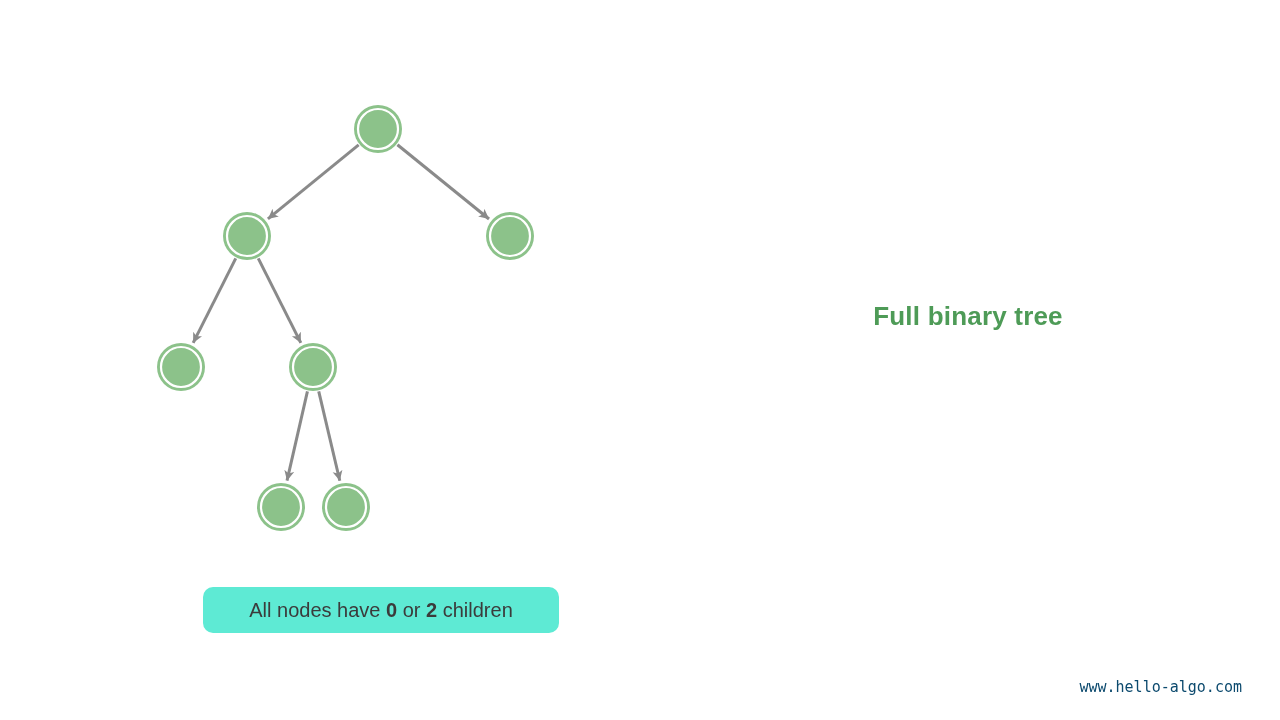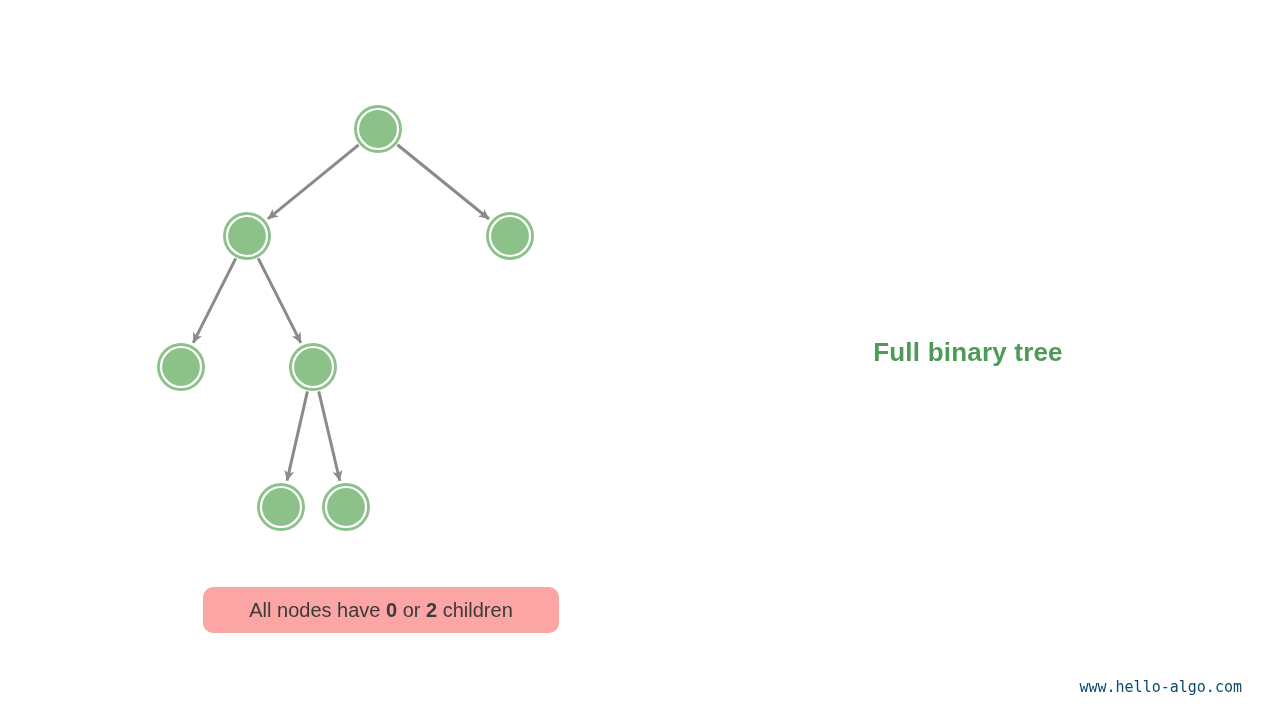--- a/index.html
+++ b/index.html
@@ -97,19 +97,19 @@
       <g>
         <circle cx="281" cy="507" r="24" fill="#8CC28A"></circle>
         <circle cx="281" cy="507" r="20" fill="none" stroke="#FFFFFF" stroke-width="2.2"></circle>
       </g>
       <g>
         <circle cx="346" cy="507" r="24" fill="#8CC28A"></circle>
         <circle cx="346" cy="507" r="20" fill="none" stroke="#FFFFFF" stroke-width="2.2"></circle>
       </g>
     </svg>
 
-  <div id="figure-title" class="figure-title" style="color: rgb(78, 155, 87); margin-top: 36px;">Full binary tree</div>
+  <div id="figure-title" class="figure-title" style="color: rgb(78, 155, 87);">Full binary tree</div>
 
-  <div id="caption-box" class="caption-box" style="background: #fca5a5; color: rgb(59, 59, 59);"><span>All nodes have </span><span class="b">0</span><span> or </span><span class="b">2</span><span> children</span></div>
+  <div id="caption-box" class="caption-box" style="background: #5eead4; color: rgb(59, 59, 59);"><span>All nodes have </span><span class="b">0</span><span> or </span><span class="b">2</span><span> children</span></div>
 
   <div id="watermark" class="watermark" style="color: #0c4a6e;">www.hello-algo.com</div>
 
 </div>
 
 </body></html>

